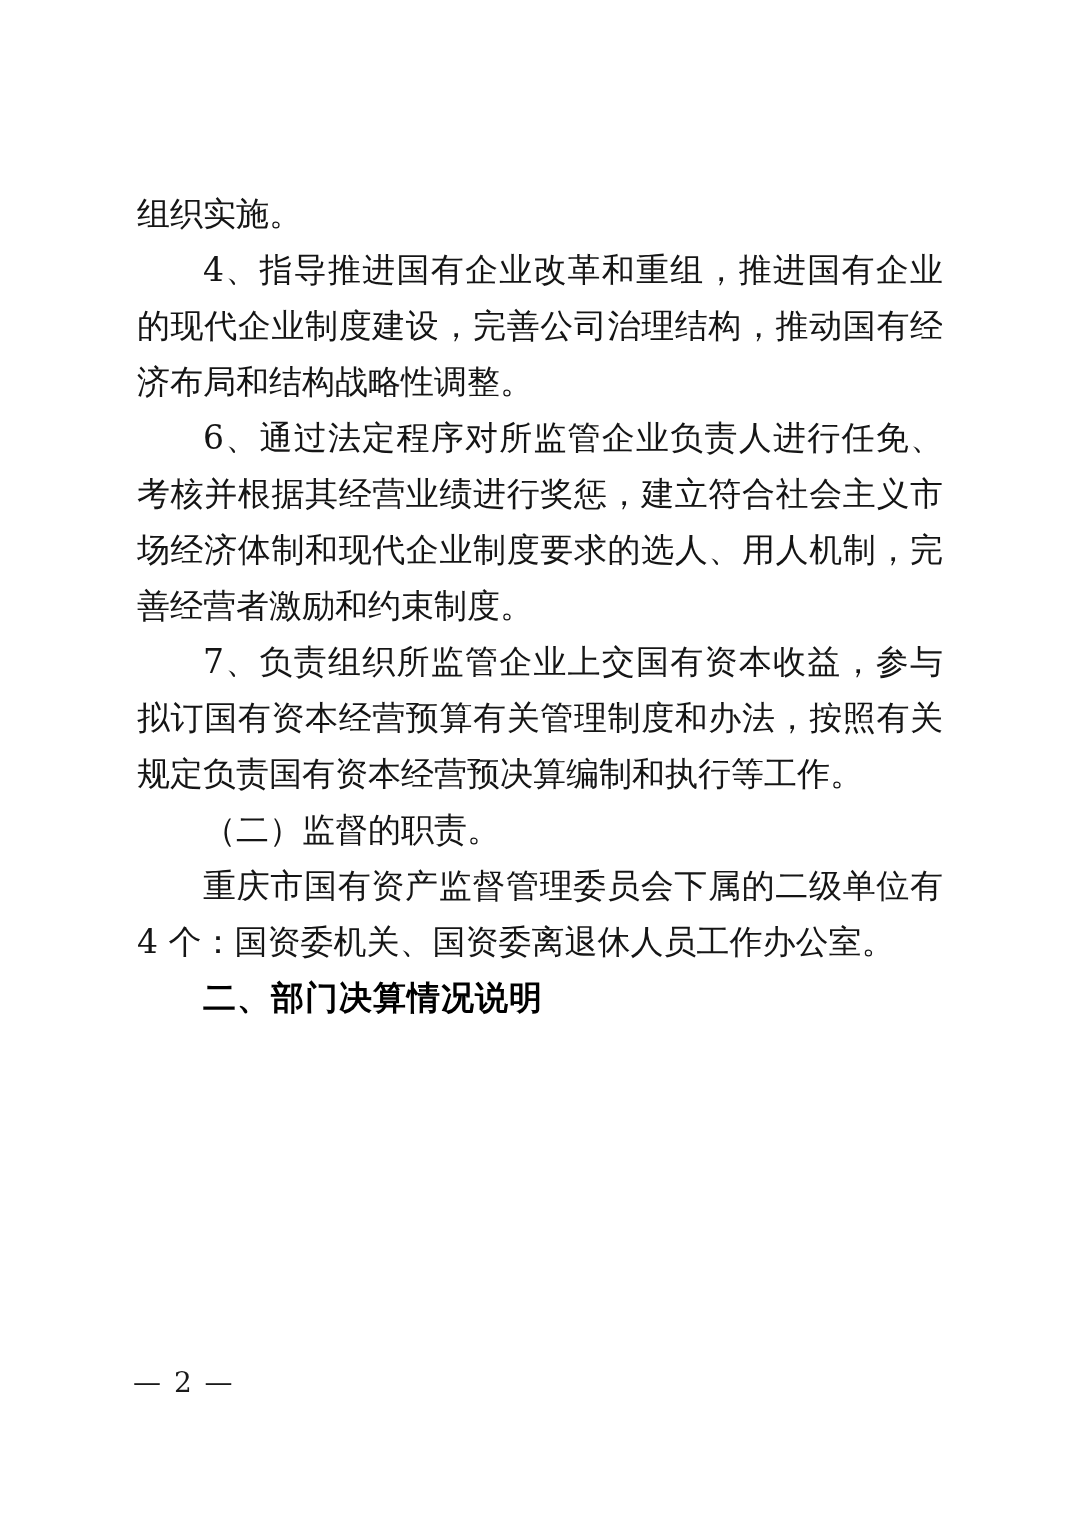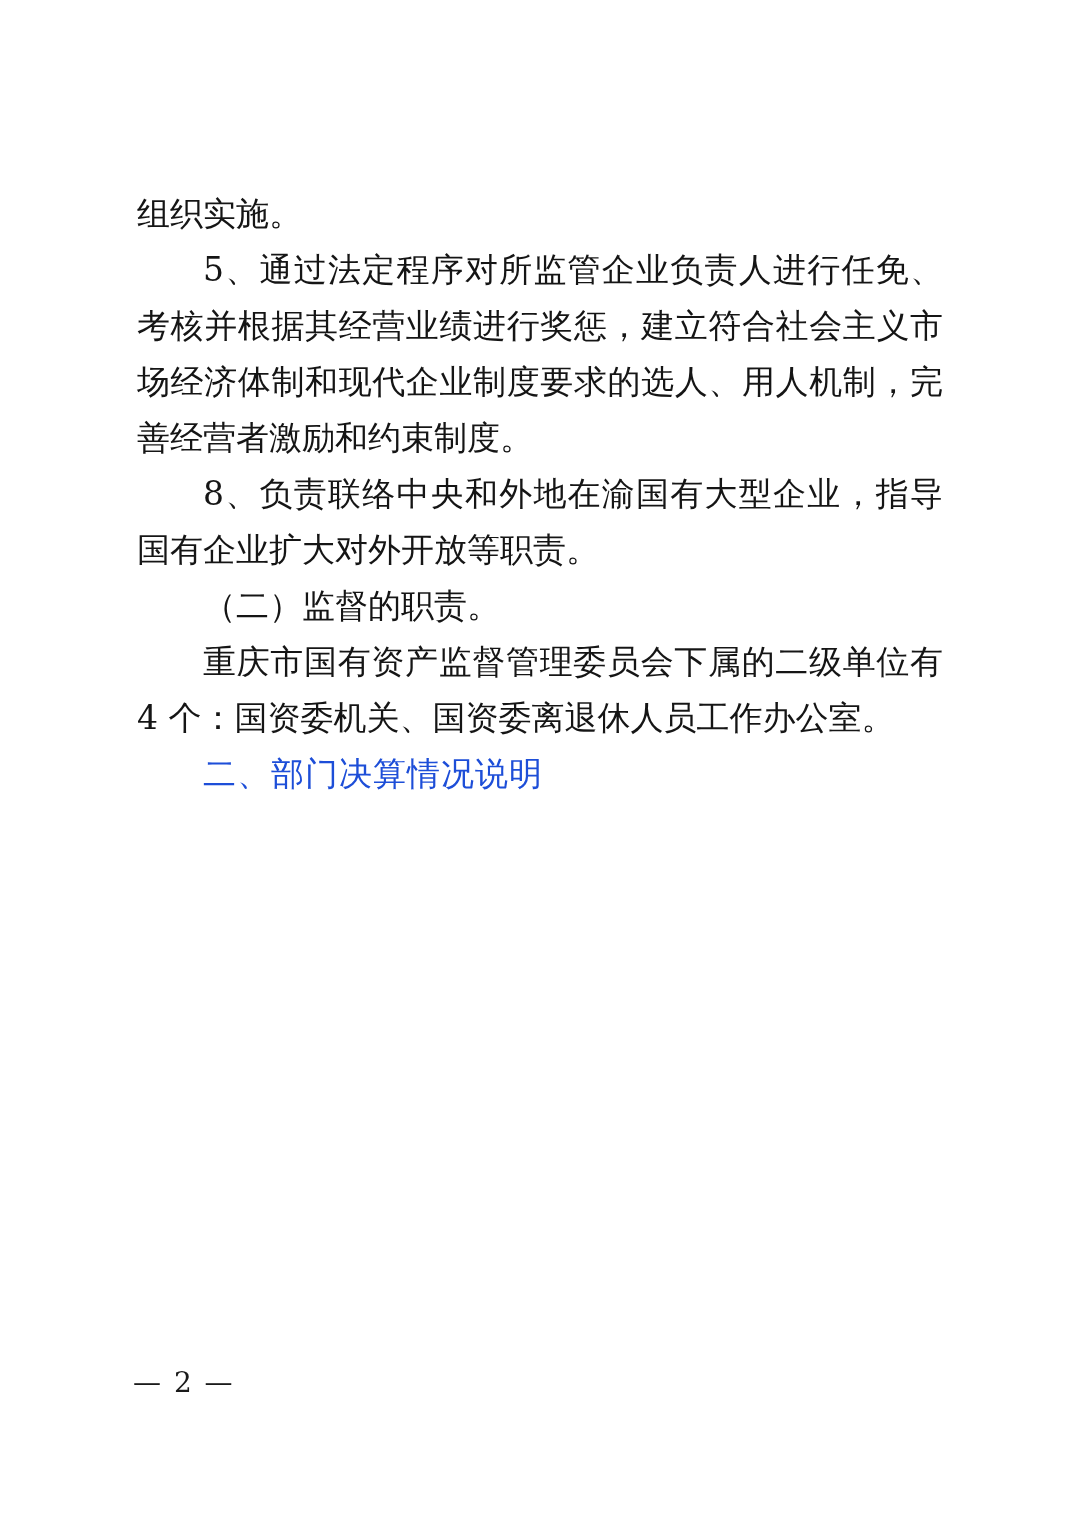--- a/index.html
+++ b/index.html
@@ -33,23 +33,23 @@
     font-weight: 400;
     -webkit-font-smoothing: antialiased;
   }
   .para.indent {
     text-indent: 66px;
   }
   .heading {
     font-family: "DejaVu Sans", "Liberation Sans", sans-serif;
     font-size: 33px;
     line-height: 56px;
-    color: #1d4ed8;
+    color: #000000;
     margin: 0;
-    font-weight: 400;
+    font-weight: 700;
     text-indent: 66px;
     letter-spacing: 1px;
   }
   .footer {
     position: absolute;
     left: 133px;
     top: 1366px;
     font-family: "DejaVu Serif", "Liberation Serif", serif;
     font-size: 28px;
     line-height: 34px;
@@ -60,26 +60,27 @@
 </style>
 </head>
 <body>
 
 <div class="page">
 
   <div class="content">
 
     <p class="para">组织实施。</p>
 
+    <p class="para indent">4、指导推进国有企业改革和重组，推进国有企业的现代企业制度建设，完善公司治理结构，推动国有经济布局和结构战略性调整。</p>
 
-    <p class="para indent">5、通过法定程序对所监管企业负责人进行任免、考核并根据其经营业绩进行奖惩，建立符合社会主义市场经济体制和现代企业制度要求的选人、用人机制，完善经营者激励和约束制度。</p>
+    <p class="para indent">6、通过法定程序对所监管企业负责人进行任免、考核并根据其经营业绩进行奖惩，建立符合社会主义市场经济体制和现代企业制度要求的选人、用人机制，完善经营者激励和约束制度。</p>
 
 
+    <p class="para indent">7、负责组织所监管企业上交国有资本收益，参与拟订国有资本经营预算有关管理制度和办法，按照有关规定负责国有资本经营预决算编制和执行等工作。</p>
 
-    <p class="para indent">8、负责联络中央和外地在渝国有大型企业，指导国有企业扩大对外开放等职责。</p>
 
     <p class="para indent">（二）监督的职责。</p>
 
     <p class="para indent">重庆市国有资产监督管理委员会下属的二级单位有 4 个：国资委机关、国资委离退休人员工作办公室。</p>
 
 
     <h2 class="heading">二、部门决算情况说明</h2>
 
   </div>
 

